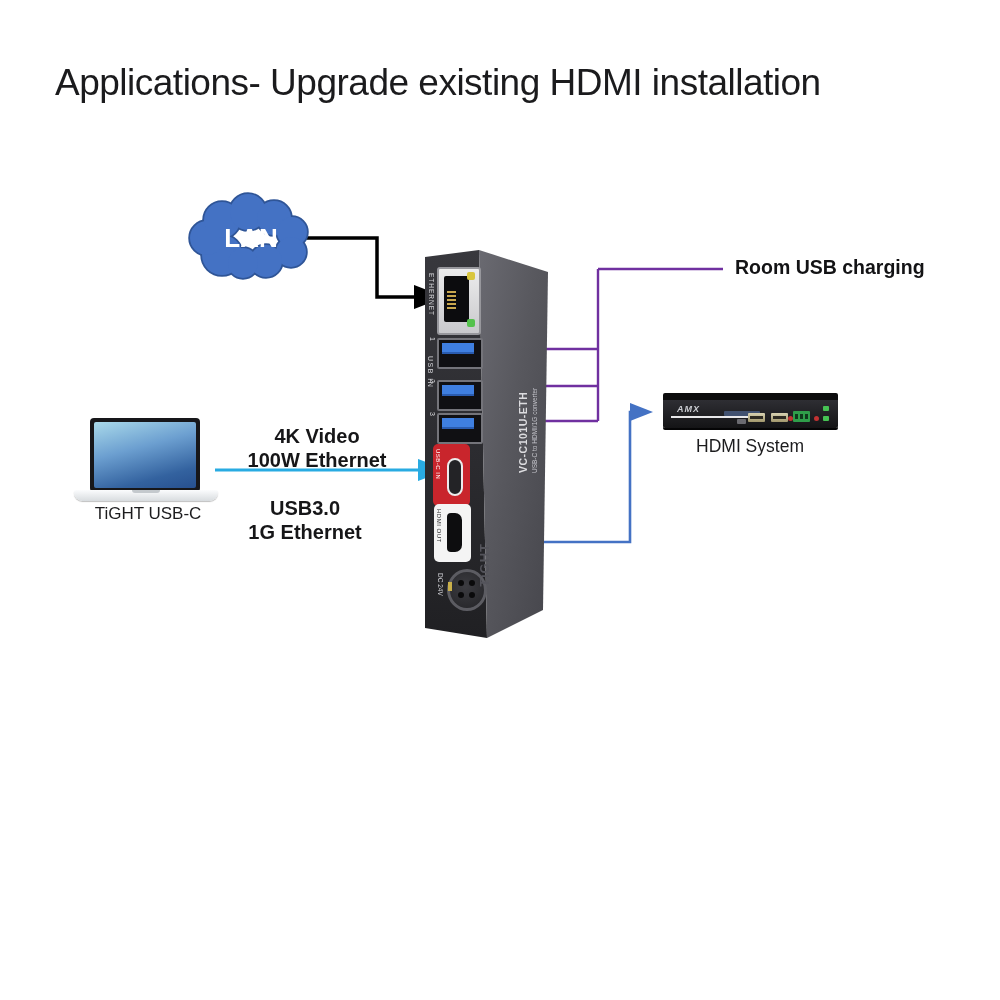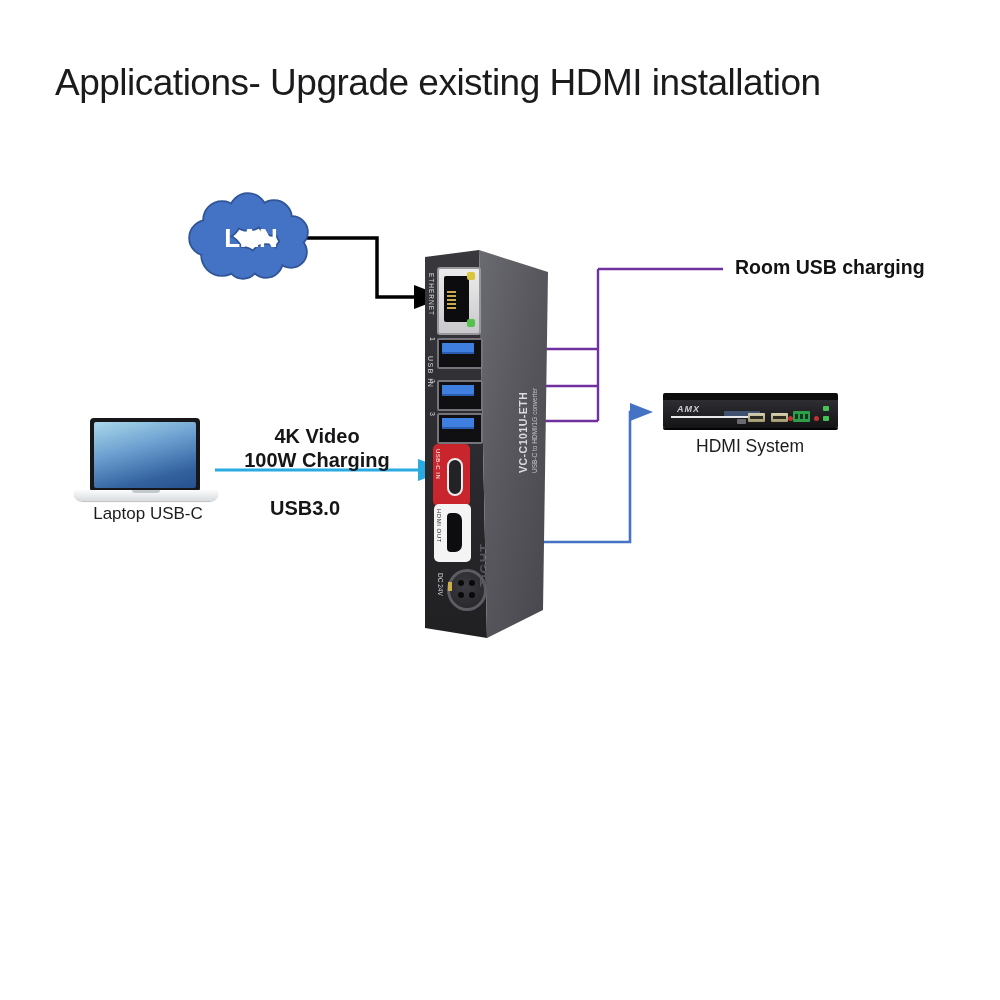--- a/index.html
+++ b/index.html
@@ -215,29 +215,30 @@
     <div class="abs side-sub vlabel-up">USB-C to HDMI/1G converter</div>
   </div>
 
   <div class="abs room-usb-label">Room USB charging</div>
 
   <div>
     <div class="abs lap-bezel"></div>
     <div class="abs lap-screen"></div>
     <div class="abs lap-base"></div>
     <div class="abs lap-notch"></div>
-    <div class="abs lap-label">Laptop USB-C</div>
+    <div class="abs lap-label">TiGHT USB-C</div>
   </div>
 
   <div class="abs cable-feat cable-feat-top">
     <div>4K Video</div>
-    <div>100W Charging</div>
+    <div>100W Ethernet</div>
   </div>
   <div class="abs cable-feat cable-feat-bot">
     <div>USB3.0</div>
+    <div>1G Ethernet</div>
   </div>
 
   <div>
     <div class="abs amx-top"></div>
     <div class="abs amx-body"></div>
     <div class="abs amx-logo">AMX</div>
     <div class="abs amx-line"></div>
     <div class="abs amx-sticker"></div>
     <div class="abs amx-usb"></div>
     <div class="abs amx-hdmi" style="left:748px;">

